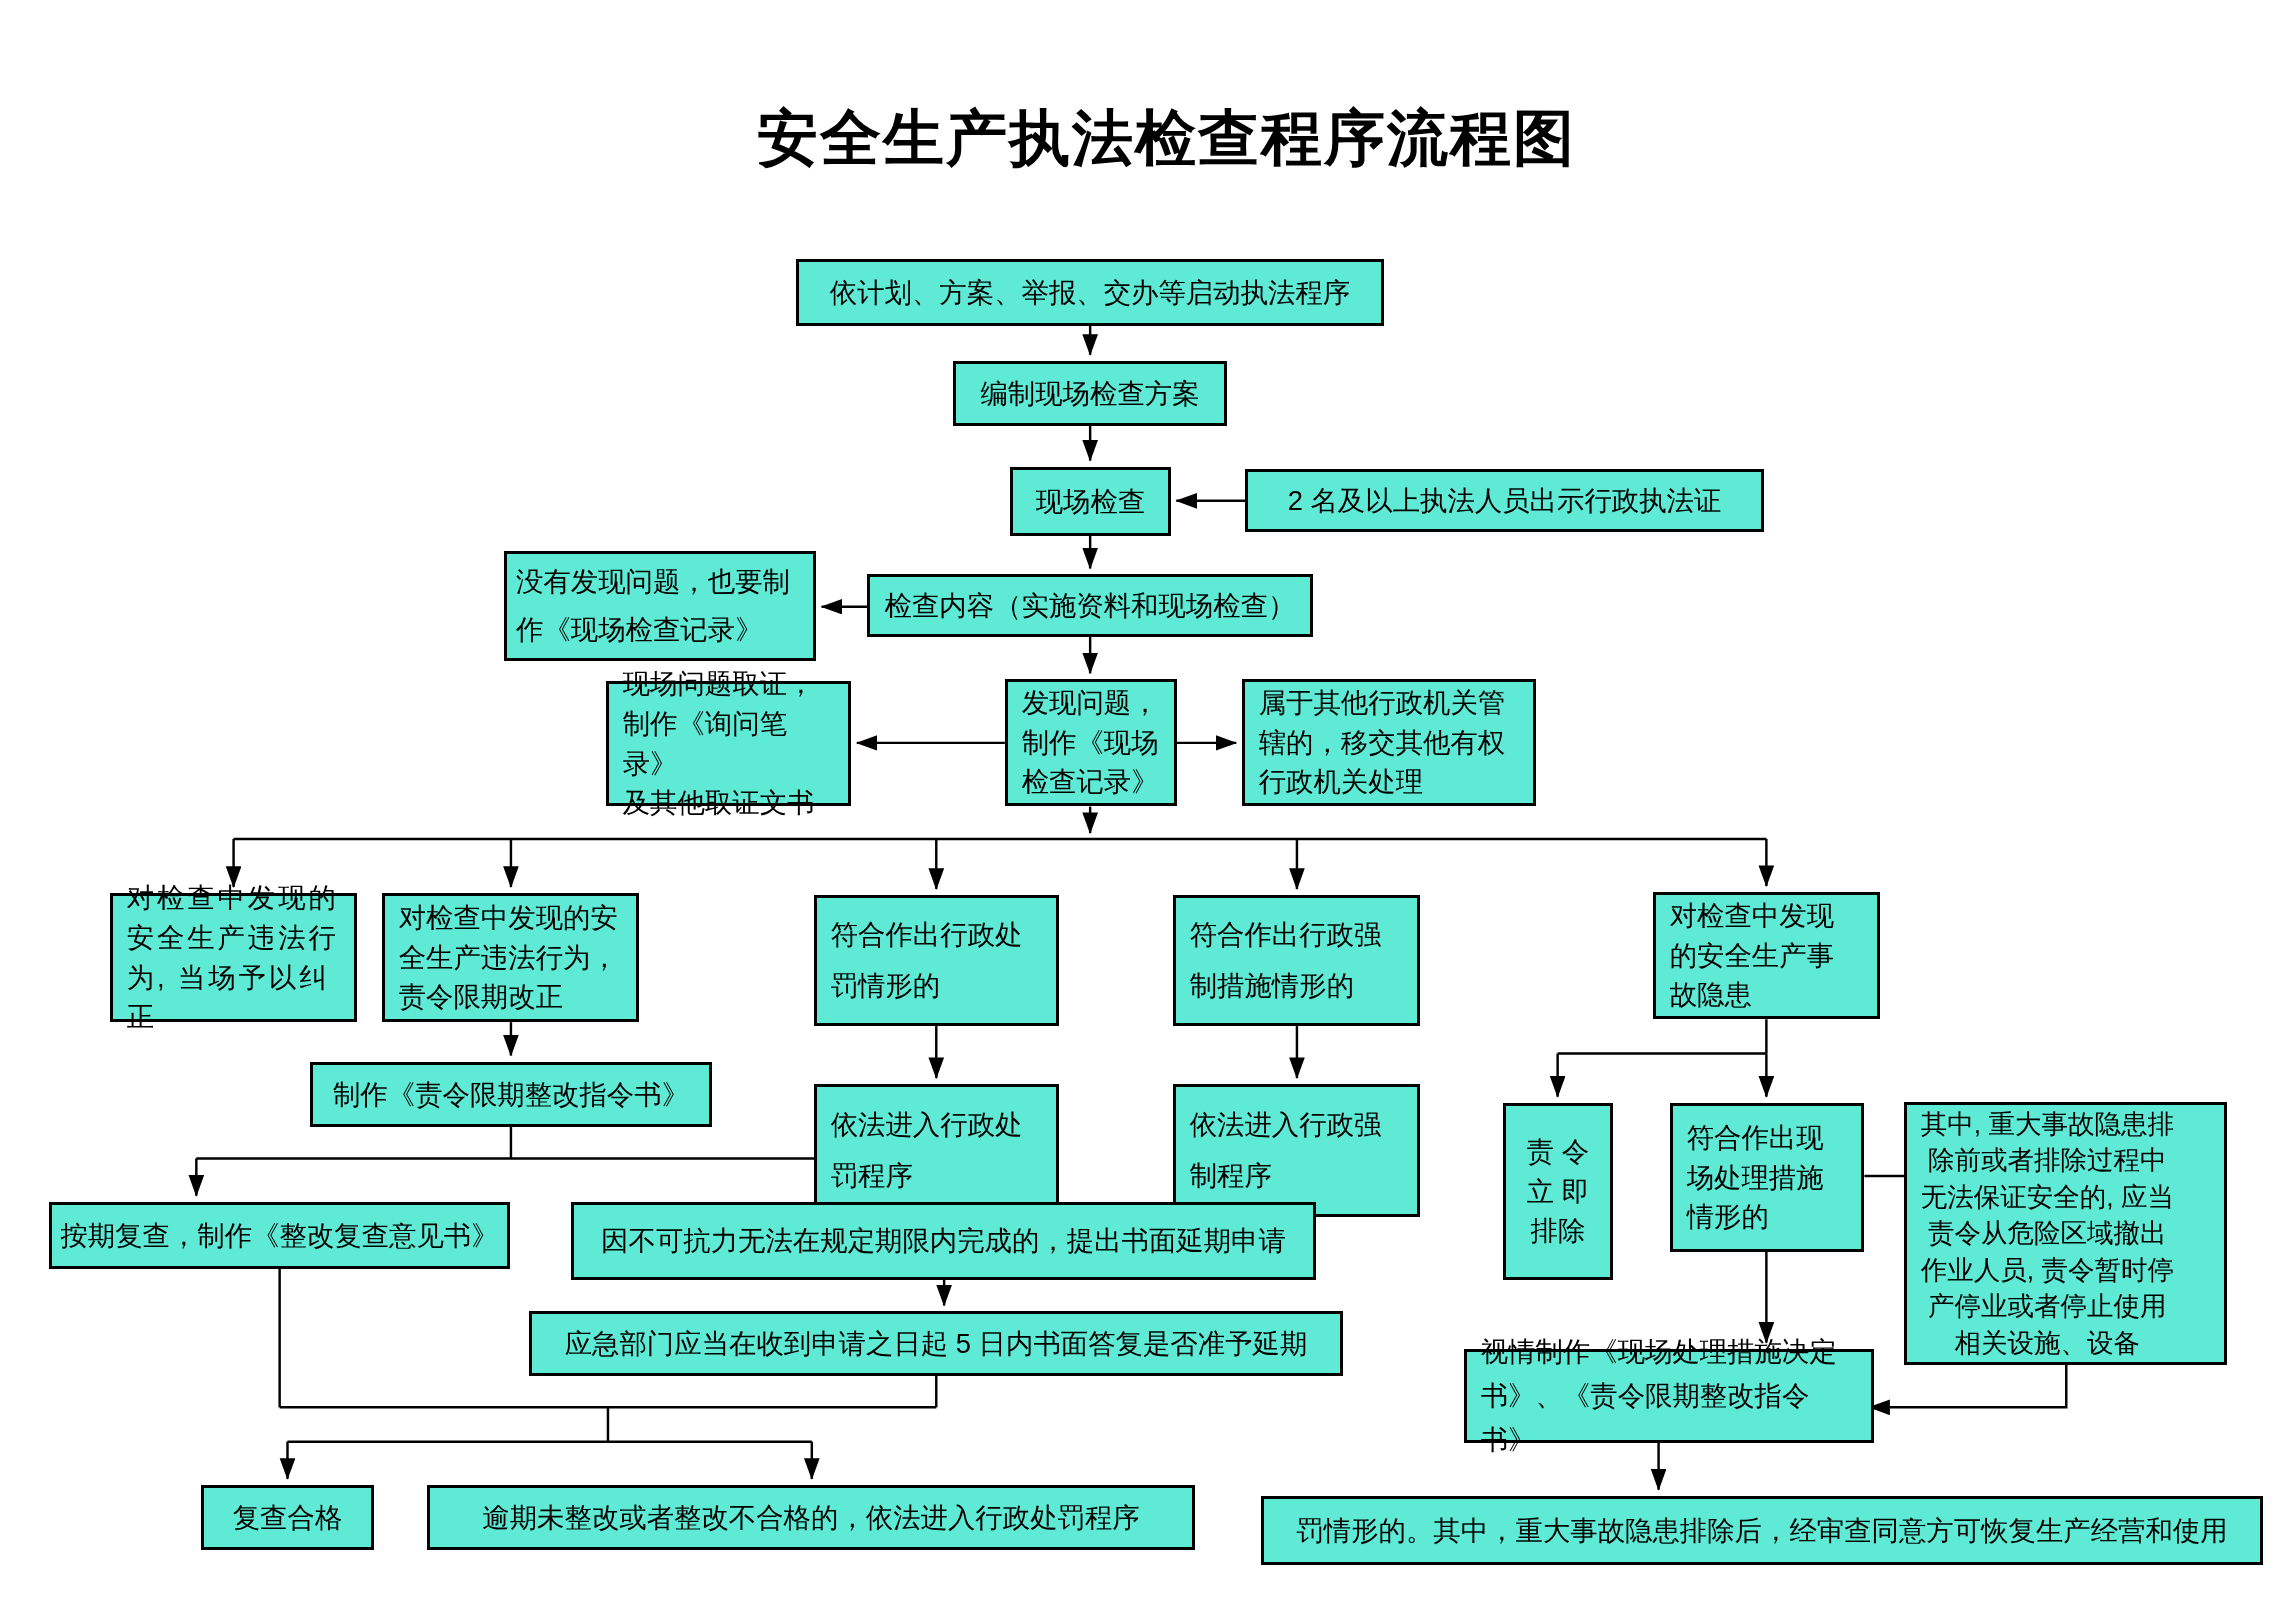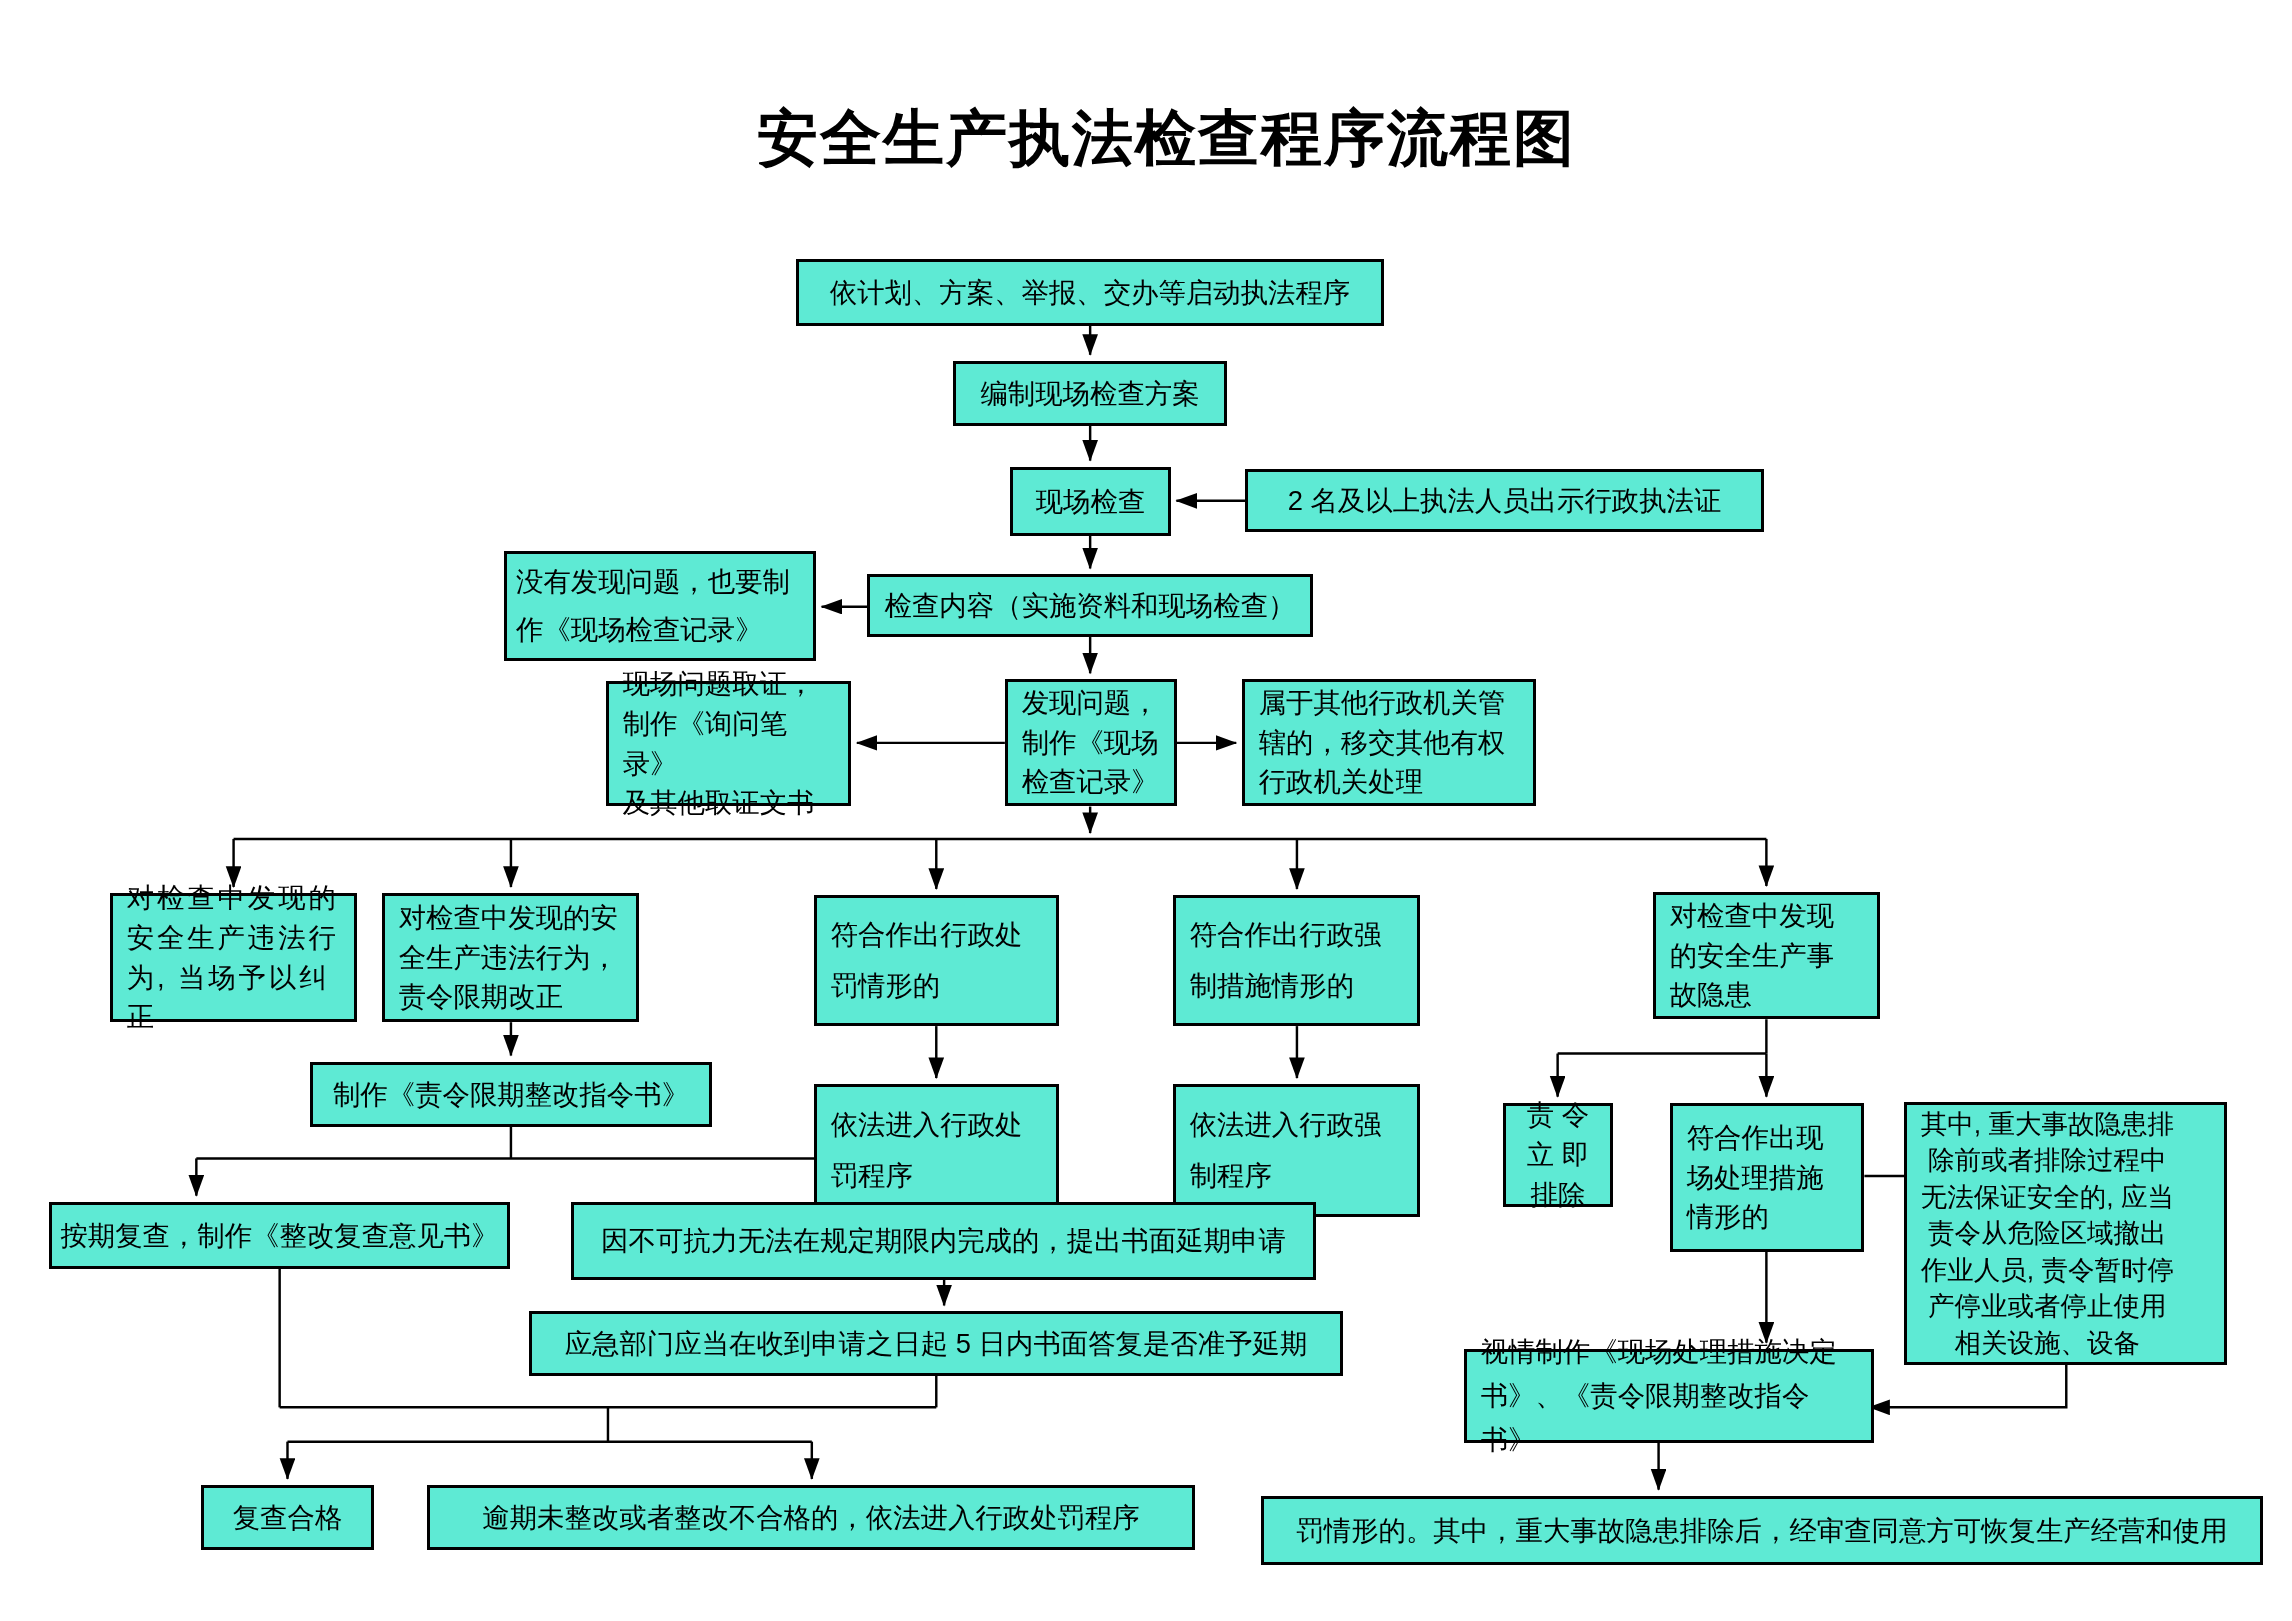--- a/index.html
+++ b/index.html
@@ -44,21 +44,21 @@
   #n-coercivecase{left:1173px;top:895px;width:247px;height:131px;}
   #n-hazard{left:1653px;top:892px;width:227px;height:127px;}
   #n-rectifydoc{left:310px;top:1062px;width:402px;height:65px;}
   #n-penaltyproc{left:814px;top:1084px;width:245px;height:133px;}
   #n-coerciveproc{left:1173px;top:1084px;width:247px;height:133px;}
   #n-reviewontime{left:49px;top:1202px;width:461px;height:67px;}
   #n-forcemajeure{left:571px;top:1202px;width:745px;height:78px;}
   #n-emergencyreply{left:529px;top:1311px;width:814px;height:65px;}
   #n-reviewpass{left:201px;top:1485px;width:173px;height:65px;}
   #n-overdue{left:427px;top:1485px;width:768px;height:65px;}
-  #n-orderremove{left:1503px;top:1103px;width:110px;height:104px;}
+  #n-orderremove{left:1503px;top:1103px;width:110px;height:177px;}
   #n-onsitemeasure{left:1670px;top:1103px;width:194px;height:149px;}
   #n-majorhazard{left:1904px;top:1102px;width:323px;height:263px;}
   #n-decisiondocs{left:1454px;top:1349px;width:410px;height:94px;}
   #n-reviewresume{left:1261px;top:1496px;width:1002px;height:69px;}
 </style>
 </head>
 <body>
 
 <div id="canvas">
 

